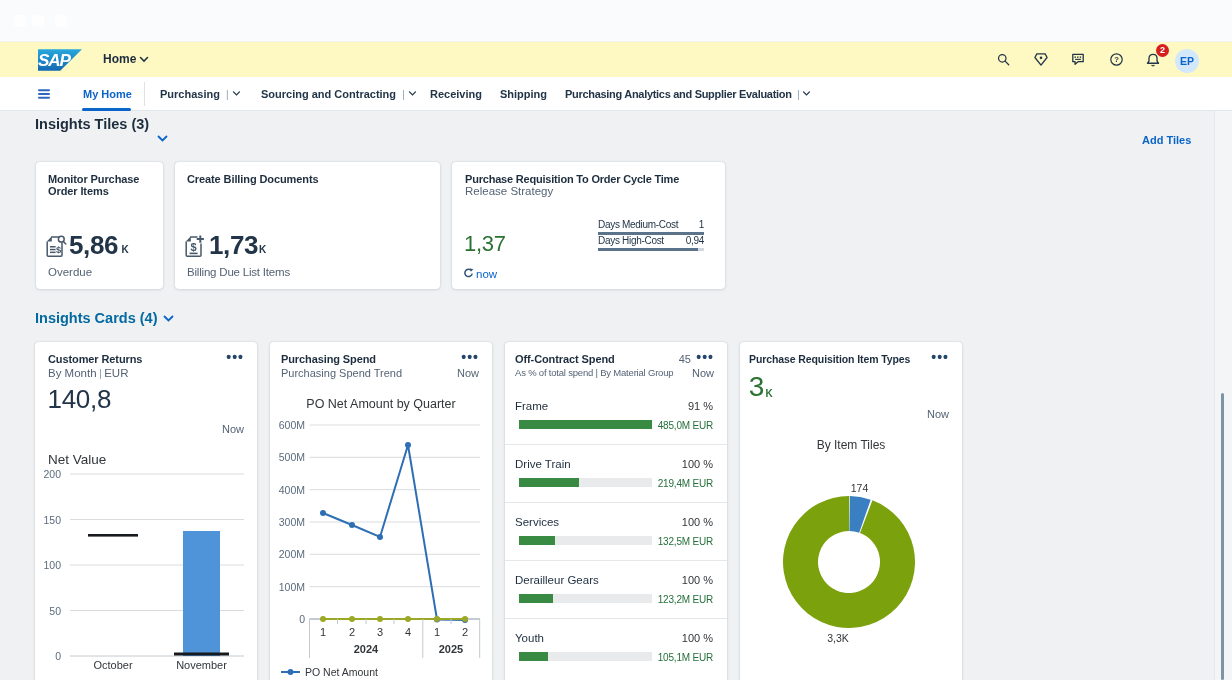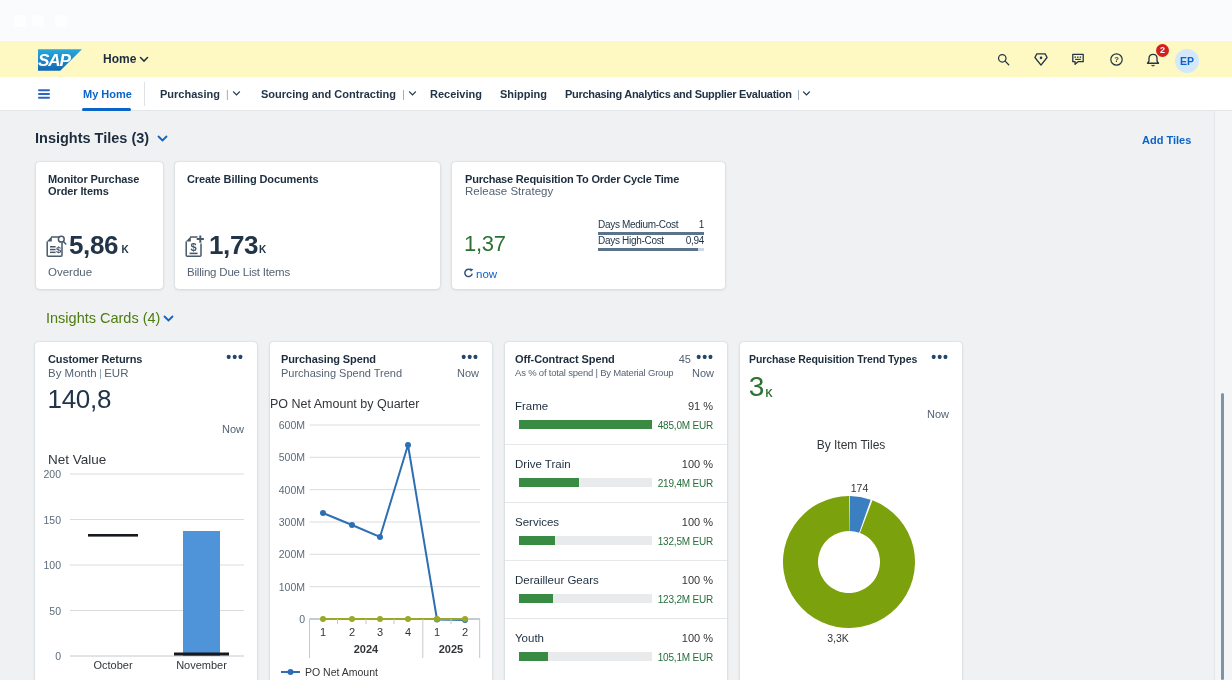--- a/index.html
+++ b/index.html
@@ -94,21 +94,21 @@
     <div class="navtab" style="left:261px">Sourcing and Contracting&nbsp;&nbsp;<span class="navsep">|</span>&nbsp;<svg class="navchev" width="9" height="6" viewBox="0 0 10 7">
           <path d="M1.5 1 L5 4.6 L8.5 1" fill="none" stroke="#223548" stroke-width="1.5" stroke-linecap="round"></path>
         </svg></div>
     <div class="navtab" style="left:430px">Receiving</div>
     <div class="navtab" style="left:500px">Shipping</div>
     <div class="navtab" style="left:565px;letter-spacing:-.3px">Purchasing Analytics and Supplier Evaluation&nbsp;&nbsp;<span class="navsep">|</span>&nbsp;<svg class="navchev" width="9" height="6" viewBox="0 0 10 7">
           <path d="M1.5 1 L5 4.6 L8.5 1" fill="none" stroke="#223548" stroke-width="1.5" stroke-linecap="round"></path>
         </svg></div>
   </div>
 
-  <div class="abs" style="left:35px;top:130px;font-size:14.5px;font-weight:bold;color:#1d2d3e">Insights Tiles (3)</div>
+  <div class="abs" style="left:35px;top:116px;font-size:14.5px;font-weight:bold;color:#1d2d3e">Insights Tiles (3)</div>
   <svg class="abs" style="left:157px;top:135px" width="11" height="8" viewBox="0 0 11 8">
       <path d="M1.5 1.5 L5.5 5.5 L9.5 1.5" fill="none" stroke="#0b64c9" stroke-width="1.8" stroke-linecap="round"></path>
     </svg>
   <div class="abs link" style="left:1142px;top:134px;font-size:11px">Add Tiles</div>
 
   <div class="card" style="left:36px;top:162px;width:127px;height:127px">
     <div class="abs ct" style="left:12px;top:11px;width:100px;line-height:12px">Monitor Purchase Order Items</div>
     <svg class="abs" style="left:9px;top:72px" width="22" height="25" viewBox="0 0 22 25">
       <g stroke="#47596b" fill="none" stroke-width="1.5">
         <path d="M6.2 3 H14.5 M17 8.5 V21.2 Q17 22.2 16 22.2 H3.2 Q2.2 22.2 2.2 21.2 V7.5"></path>
@@ -157,21 +157,21 @@
       <div class="abs" style="left:0;top:0;line-height:10px">Days Medium-Cost</div>
         <div class="abs" style="right:0;top:0;line-height:10px">1</div>
       <div class="abs" style="left:0;top:12px;width:106px;height:3px;background:#5b738b"></div>
       <div class="abs" style="left:0;top:16px;line-height:10px">Days High-Cost</div>
         <div class="abs" style="right:0;top:16px;line-height:10px">0,94</div>
       <div class="abs" style="left:0;top:28px;width:106px;height:3px;background:#cfd7df"></div>
       <div class="abs" style="left:0;top:28px;width:100px;height:3px;background:#5b738b"></div>
     </div>
   </div>
 
-  <div class="abs" style="left:46px;top:310px;font-size:14.5px;font-weight:normal;color:#4d7c0f">Insights Cards (4)</div>
+  <div class="abs" style="left:35px;top:310px;font-size:14.5px;font-weight:bold;color:#0369a1">Insights Cards (4)</div>
   <svg class="abs" style="left:163px;top:315px" width="11" height="8" viewBox="0 0 11 8">
       <path d="M1.5 1.5 L5.5 5.5 L9.5 1.5" fill="none" stroke="#0b64c9" stroke-width="1.8" stroke-linecap="round"></path>
     </svg>
 
   <div class="card" id="card1" style="left:35px;top:342px;width:222px;height:360px">
     <div class="abs ct" style="left:13px;top:10.5px;font-size:11px">Customer Returns</div>
     <div class="abs" style="right:13px;top:6.5px;font-size:14px;letter-spacing:1px;color:#24466b;font-weight:bold">•••</div>
     <div class="abs csub" style="left:13px;top:25px;font-size:11.5px">By Month <span style="color:#8ca2b5">|</span> EUR</div>
     <div class="abs" style="left:12.5px;top:44px;font-size:26px;line-height:1;color:#223548;letter-spacing:-.3px">140,8</div>
     <div class="abs csub" style="right:13px;top:81px;font-size:11px">Now</div>
@@ -199,21 +199,21 @@
           <text x="166.5" y="203">November</text>
       </g>
     </svg>
   </div>
 
   <div class="card" id="card2" style="left:270px;top:342px;width:222px;height:360px">
     <div class="abs ct" style="left:11px;top:10.5px;font-size:11px">Purchasing Spend</div>
     <div class="abs" style="right:13px;top:6.5px;font-size:14px;letter-spacing:1px;color:#24466b;font-weight:bold">•••</div>
     <div class="abs csub" style="left:11px;top:25px;font-size:11px">Purchasing Spend Trend</div>
     <div class="abs csub" style="right:13px;top:25px;font-size:11px">Now</div>
-    <div class="abs" style="left:0;top:55px;width:222px;text-align:left;font-size:12.5px;color:#32363a">PO Net Amount by Quarter</div>
+    <div class="abs" style="left:0;top:55px;width:222px;text-align:center;font-size:12.5px;color:#32363a">PO Net Amount by Quarter</div>
     <svg class="abs" style="left:0;top:76px" width="222" height="264" viewBox="0 0 222 264">
       <g stroke="#d9dcde" stroke-width="1">
         <line x1="39.5" y1="7" x2="210" y2="7"></line>
         <line x1="39.5" y1="39.3" x2="210" y2="39.3"></line>
         <line x1="39.5" y1="71.7" x2="210" y2="71.7"></line>
         <line x1="39.5" y1="104" x2="210" y2="104"></line>
         <line x1="39.5" y1="136.3" x2="210" y2="136.3"></line>
         <line x1="39.5" y1="168.7" x2="210" y2="168.7"></line>
       </g>
       <line x1="39.5" y1="201" x2="210" y2="201" stroke="#8796a5" stroke-width="1"></line>
@@ -323,21 +323,21 @@
         <rect x="14" y="260" width="29" height="9" fill="#398b43"></rect>
         <text x="208" y="269" font-size="10" letter-spacing="-0.2" fill="#256f3a" text-anchor="end">105,1M EUR</text>
       </g>
     </svg>
   </div>
 
   <div class="abs" style="left:1214px;top:111px;width:18px;height:569px;background:#f4f5f6;border-left:1px solid #e4e7ea"></div>
   <div class="abs" style="left:1221px;top:393px;width:2.5px;height:287px;background:#7d93a6;border-radius:2px"></div>
 
   <div class="card" id="card4" style="left:740px;top:342px;width:222px;height:360px">
-    <div class="abs ct" style="left:9px;top:10.5px;font-size:10.5px;letter-spacing:-.1px">Purchase Requisition Trend Types</div>
+    <div class="abs ct" style="left:9px;top:10.5px;font-size:10.5px;letter-spacing:-.1px">Purchase Requisition Item Types</div>
     <div class="abs" style="right:13px;top:6.5px;font-size:14px;letter-spacing:1px;color:#24466b;font-weight:bold">•••</div>
     <div class="abs green" style="left:8.7px;top:31px;font-size:28px;line-height:1">3</div>
     <div class="abs green" style="left:25.4px;top:47px;font-size:10px;font-weight:bold;line-height:1">K</div>
     <div class="abs csub" style="right:13px;top:66px;font-size:11px">Now</div>
     <div class="abs" style="left:0;top:96px;width:222px;text-align:center;font-size:12px;color:#32363a">By Item Tiles</div>
     <svg class="abs" style="left:0;top:120px" width="222" height="220" viewBox="0 0 222 220">
       <g transform="translate(109,100)">
         <path d="M23.44,-61.70 A66,66 0 1 1 0.23,-66.00 L0.11,-31.00 A31,31 0 1 0 11.01,-28.98 Z" fill="#7ba10c"></path>
         <path d="M0.92,-65.99 A66,66 0 0 1 21.71,-62.33 L10.19,-29.28 A31,31 0 0 0 0.43,-31.00 Z" fill="#3a7fc2"></path>
       </g>

